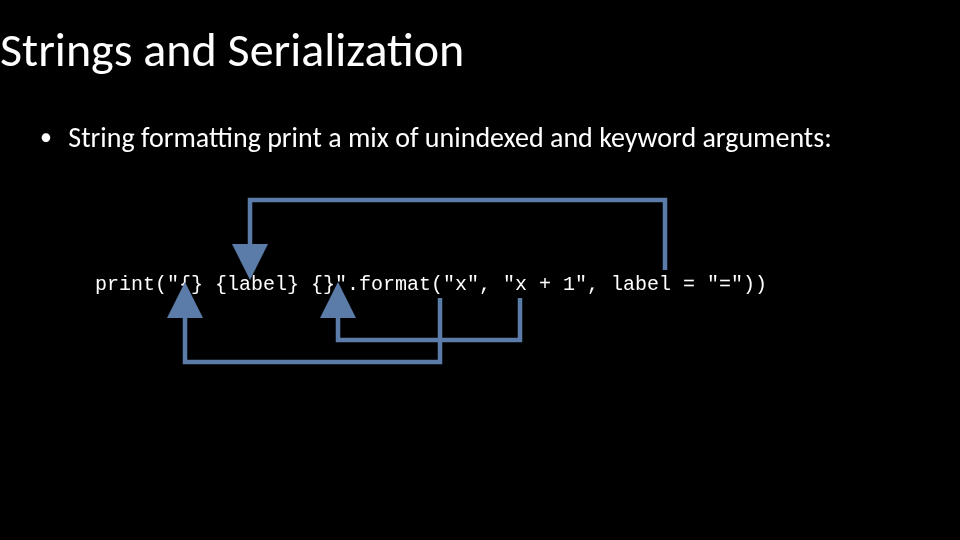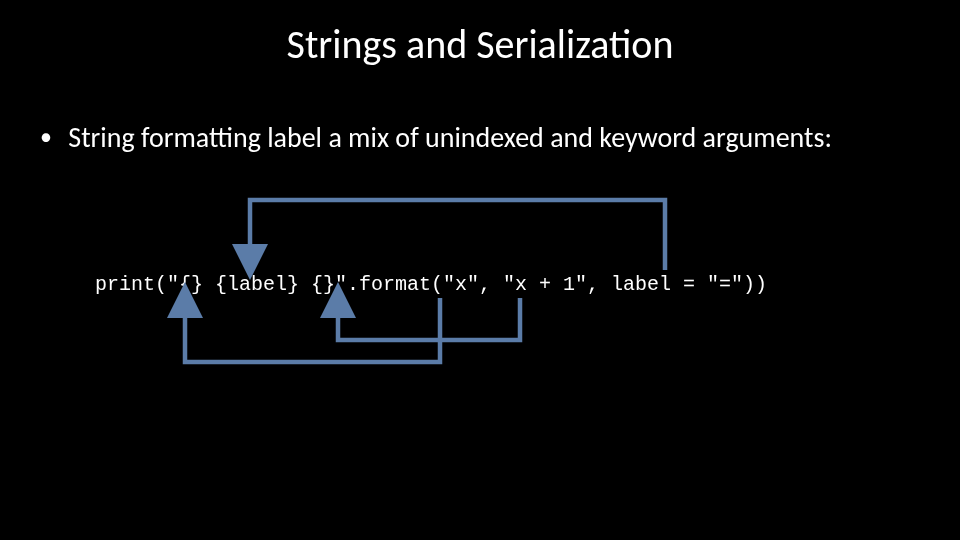--- a/index.html
+++ b/index.html
@@ -11,22 +11,21 @@
     color: #fff;
     font-family: Calibri, "Segoe UI", Arial, sans-serif;
     overflow: hidden;
     position: relative;
   }
   .title {
     position: absolute;
     top: 20px;
     left: 0;
     right: 0;
-    text-align: center;
-    font-size: 40px;
+    font-size: 48px;
     font-weight: 400;
   }
   .bullet-row {
     position: absolute;
     top: 120px;
     left: 40px;
     right: 40px;
     font-size: 28px;
     line-height: 1.25;
   }
@@ -58,21 +57,21 @@
     pointer-events: none;
   }
 </style>
 </head>
 <body>
 
 <div class="title">Strings and Serialization</div>
 
 <div class="bullet-row">
   <span class="dot">•</span>
-  <span class="bullet-text">String formatting label a mix of unindexed and keyword arguments:</span>
+  <span class="bullet-text">String formatting print a mix of unindexed and keyword arguments:</span>
 </div>
 
 <div class="code-line">print("{} {label} {}".format("x", "x + 1", label = "="))</div>
 
 <svg class="arrows" viewBox="0 0 960 540">
   <defs>
     <marker id="arrowhead" markerWidth="8" markerHeight="8" refX="4" refY="4" orient="auto">
       <polygon points="0 0, 8 4, 0 8" fill="#5b7ca8"></polygon>
     </marker>
   </defs>

